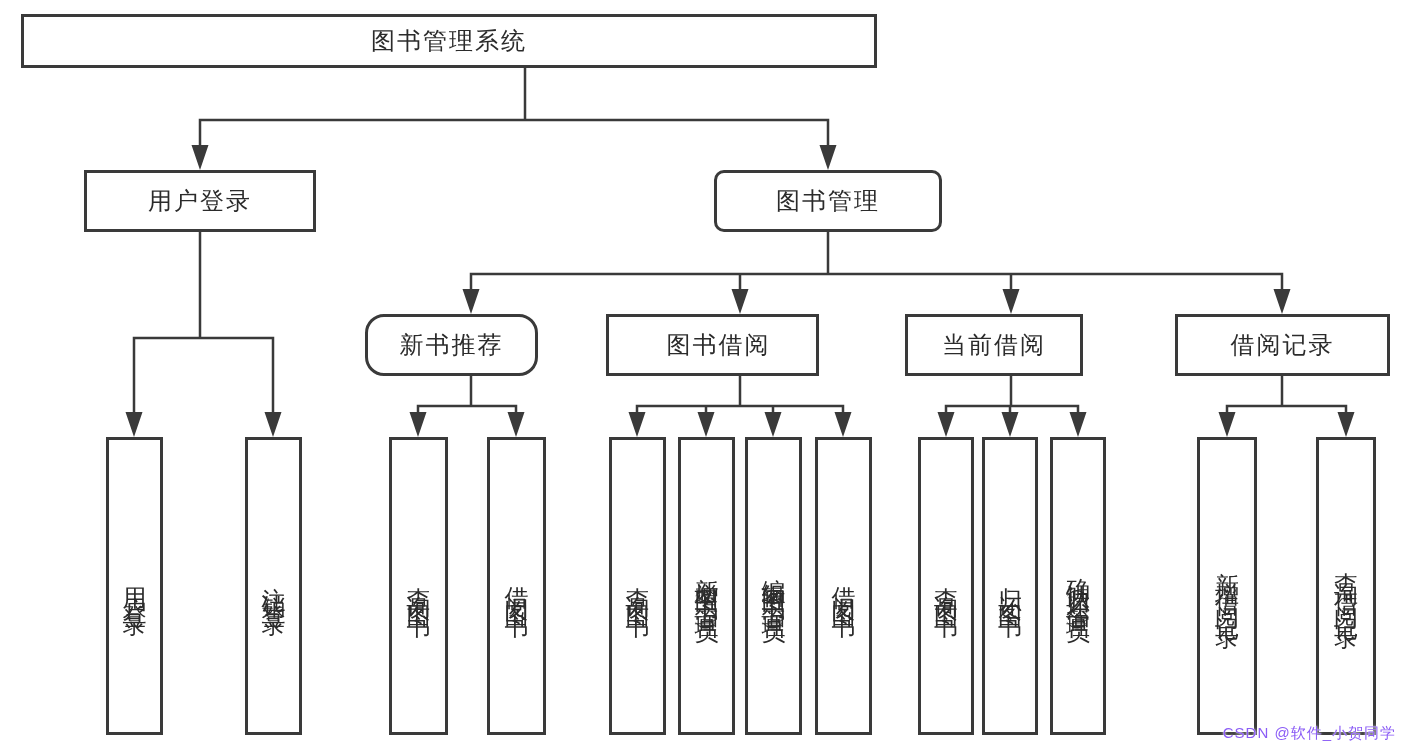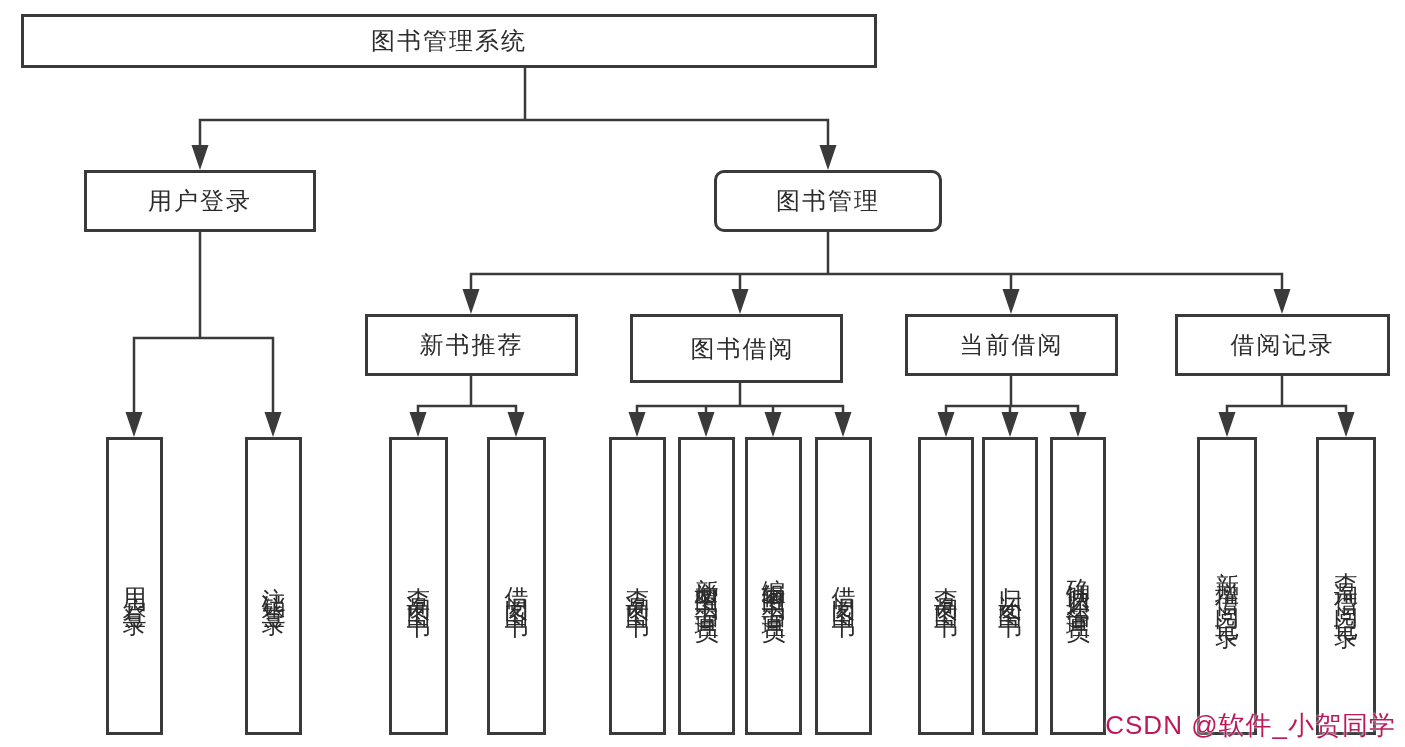--- a/index.html
+++ b/index.html
@@ -34,23 +34,23 @@
     color: #2b2b2b;
   }
   .h-node {
     font-size: 24px;
     letter-spacing: 2px;
     white-space: nowrap;
   }
   .root-node   { left: 21px;   top: 14px;  width: 856px; height: 54px; }
   .n-login     { left: 84px;   top: 170px; width: 232px;  height: 62px; }
   .n-mgmt      { left: 714px;  top: 170px; width: 228px;  height: 62px; border-radius: 10px; }
-  .n-newbook   { left: 365px;  top: 314px; width: 213px;  height: 62px; }
-  .n-borrowing { left: 630px;  top: 314px; width: 213px;  height: 69px; padding-left: 12px; }
-  .n-current   { left: 905px;  top: 314px; width: 213px;  height: 62px; }
+  .n-newbook   { left: 365px;  top: 314px; width: 173px;  height: 62px; border-radius: 19px; }
+  .n-borrowing { left: 606px;  top: 314px; width: 213px;  height: 62px; padding-left: 12px; }
+  .n-current   { left: 905px;  top: 314px; width: 178px;  height: 62px; }
   .n-records   { left: 1175px; top: 314px; width: 215px;  height: 62px; }
 
   .leaf {
     top: 437px;
     height: 298px;
   }
   .vtext {
     writing-mode: vertical-rl;
     text-orientation: mixed;
     font-size: 24px;
@@ -73,22 +73,22 @@
   .lf-9  { left: 918px;  width: 56px; }
   .lf-10 { left: 982px;  width: 56px; }
   .lf-11 { left: 1050px; width: 56px; }
   .lf-12 { left: 1197px; width: 60px; }
   .lf-13 { left: 1316px; width: 60px; }
 
   .watermark {
     position: absolute;
     right: 9px;
     bottom: 4px;
-    font-size: 26px;
-    color: #be185d;
+    font-size: 15px;
+    color: #8b5cf6;
     letter-spacing: 1px;
     text-shadow: 0 0 3px #ffffff, 0 0 1px #ffffff;
     white-space: nowrap;
   }
 </style>
 </head>
 <body>
 
 <div class="canvas">
 

